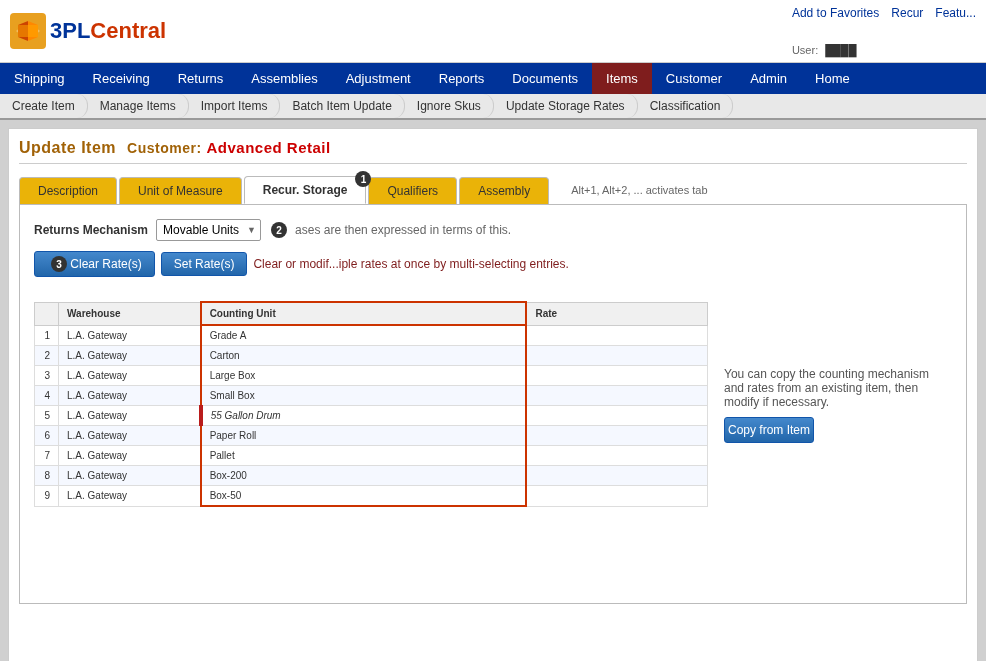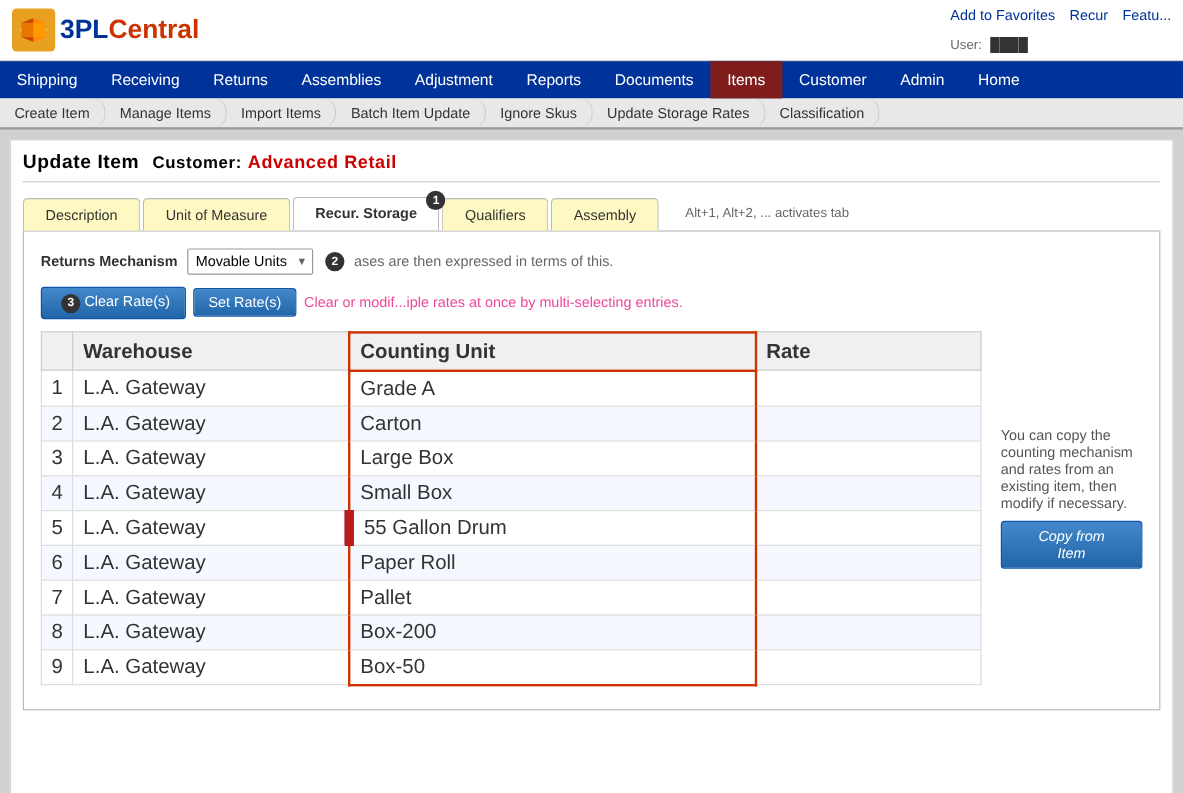--- a/index.html
+++ b/index.html
@@ -5,78 +5,78 @@
     * { margin: 0; padding: 0; box-sizing: border-box; }
     body { font-family: Arial, Helvetica, sans-serif; font-size: 12px; background: #d0d0d0; width: 986px; min-height: 661px; }
 
     
     .top-bar { background: #fff; display: flex; align-items: center; justify-content: space-between; padding: 6px 10px; border-bottom: 1px solid #ccc; }
     .logo { display: flex; align-items: center; gap: 4px; }
     .logo-icon { width: 36px; height: 36px; background: #e8a020; border-radius: 4px; display: flex; align-items: center; justify-content: center; }
     .logo-icon svg { width: 28px; height: 28px; }
     .logo-text { font-size: 22px; font-weight: bold; color: #003399; }
     .logo-text span { color: #cc3300; }
-    .top-links { font-size: 12px; color: #333; display: flex; gap: 12px; align-items: flex-start; flex-direction: column; text-align: right; }
+    .top-links { font-size: 12px; color: #333; display: flex; gap: 24px; align-items: flex-start; flex-direction: column; text-align: right; }
     .top-links-row { display: flex; gap: 12px; }
     .top-links a { color: #003399; text-decoration: none; }
     .user-row { color: #666; font-size: 11px; }
 
     
     .main-nav { background: #003399; display: flex; padding: 0; }
     .main-nav a { color: #fff; text-decoration: none; padding: 8px 14px; font-size: 13px; display: block; white-space: nowrap; }
     .main-nav a:hover, .main-nav a.active { background: #7f1d1d; }
 
     
     .sub-nav { background: #e8e8e8; border-bottom: 2px solid #999; display: flex; padding: 0; }
     .sub-nav a { color: #333; text-decoration: none; padding: 5px 12px; font-size: 12px; display: block; border-right: 1px solid #ccc; white-space: nowrap; border-radius: 11px; }
 
     
     .page-content { background: #fff; margin: 8px; padding: 10px; border: 1px solid #ccc; min-height: 560px; }
 
     
     .page-title { font-size: 16px; font-weight: bold; text-transform: uppercase; letter-spacing: 0.5px; color: #333; margin-bottom: 12px; border-bottom: 1px solid #ccc; padding-bottom: 6px; }
-    .page-title span { color: #000000; font-weight: bold; text-transform: none; }
+    .page-title span { color: #a16207; font-weight: bold; text-transform: none; }
     .page-title-label { color: #666; font-weight: normal; font-size: 14px; text-transform: none; margin-left: 6px; }
 
     
     .tabs { display: flex; align-items: flex-end; margin-bottom: 0; gap: 2px; }
-    .tab { padding: 6px 18px; background: #fef9c3; border: 1px solid #bbb; border-bottom: none; border-radius: 4px 4px 0 0; cursor: pointer; color: #333; font-size: 12px; position: relative; }
+    .tab { padding: 6px 18px; background: #eab308; border: 1px solid #bbb; border-bottom: none; border-radius: 4px 4px 0 0; cursor: pointer; color: #333; font-size: 12px; position: relative; }
     .tab.active { background: #fff; border-bottom: 1px solid #fff; font-weight: bold; z-index: 2; }
     .tab-hint { margin-left: 20px; color: #666; font-size: 11px; align-self: center; }
     .tab-badge { display: inline-flex; align-items: center; justify-content: center; width: 16px; height: 16px; background: #333; color: #fff; border-radius: 50%; font-size: 10px; font-weight: bold; margin-left: 4px; position: absolute; top: -6px; right: -6px; }
 
     
     .tab-panel { border: 1px solid #bbb; padding: 14px; background: #fff; min-height: 400px; }
 
     
     .form-row { display: flex; align-items: center; gap: 8px; margin-bottom: 10px; }
     .form-label { font-weight: bold; color: #333; white-space: nowrap; }
     .form-select { padding: 3px 20px 3px 6px; border: 1px solid #999; border-radius: 2px; font-size: 12px; background: #fff; appearance: none; -webkit-appearance: none; position: relative; }
     .select-wrapper { position: relative; display: inline-block; }
     .select-wrapper::after { content: '▼'; font-size: 9px; position: absolute; right: 5px; top: 50%; transform: translateY(-50%); pointer-events: none; color: #666; }
     .form-text { color: #666; font-size: 12px; }
 
     
     .btn-row { display: flex; align-items: center; gap: 6px; margin-bottom: 10px; }
     .btn { padding: 4px 12px; font-size: 12px; cursor: pointer; border-radius: 3px; border: 1px solid #999; background: linear-gradient(to bottom, #f5f5f5, #e0e0e0); color: #333; }
     .btn-blue { background: linear-gradient(to bottom, #4488cc, #2266aa); color: #fff; border-color: #1155aa; }
     .btn-badge { display: inline-flex; align-items: center; justify-content: center; width: 16px; height: 16px; background: #333; color: #fff; border-radius: 50%; font-size: 10px; font-weight: bold; margin-left: 4px; }
-    .btn-text-hint { color: #ec4899; font-size: 12px; }
-
-    
-    .data-table { width: 784px; border-collapse: collapse; font-size: 17px; }
+    .btn-text-hint { color: #7f1d1d; font-size: 12px; }
+
+    
+    .data-table { width: 674px; border-collapse: collapse; font-size: 10px; margin-top: 14px; }
     .data-table th { background: #f0f0f0; border: 1px solid #ccc; padding: 5px 8px; text-align: left; font-weight: bold; color: #333; }
     .data-table td { border: 1px solid #ddd; padding: 4px 8px; color: #333; background: #fff; }
     .data-table tr:nth-child(even) td { background: #f5f8ff; }
 
     
     .main-area { display: flex; gap: 16px; }
     .right-hint { width: 260px; font-size: 12px; color: #333; padding-top: 80px; }
     .right-hint p { margin-bottom: 8px; color: #555; }
-    .copy-btn { padding: 5px 24px; font-size: 12px; background: linear-gradient(to bottom, #4488cc, #2266aa); color: #fff; border: 1px solid #1155aa; border-radius: 3px; cursor: pointer; font-style: italic; }
+    .copy-btn { padding: 5px 3px; font-size: 12px; background: linear-gradient(to bottom, #4488cc, #2266aa); color: #fff; border: 1px solid #1155aa; border-radius: 3px; cursor: pointer; }
 
     .num-col { width: 24px; color: #666; text-align: right; padding-right: 4px; }
   </style>
 </head>
 <body>
 
 <div class="top-bar">
   <div class="logo">
     <div class="logo-icon">
       <svg viewBox="0 0 28 28" xmlns="http://www.w3.org/2000/svg">
@@ -204,21 +204,21 @@
               </tr>
               <tr>
                 <td class="num-col">4</td>
                 <td>L.A. Gateway</td>
                 <td style="border-left:2px solid #cc3300; border-right:2px solid #cc3300;">Small Box</td>
                 <td></td>
               </tr>
               <tr>
                 <td class="num-col">5</td>
                 <td>L.A. Gateway</td>
-                <td style="border-left:8px solid #b91c1c; border-right:2px solid #cc3300;">55 Gallon Drum</td>
+                <td style="border-left:4px solid #b91c1c; border-right:2px solid #cc3300;font-style:italic;">55 Gallon Drum</td>
                 <td></td>
               </tr>
               <tr>
                 <td class="num-col">6</td>
                 <td>L.A. Gateway</td>
                 <td style="border-left:2px solid #cc3300; border-right:2px solid #cc3300;">Paper Roll</td>
                 <td></td>
               </tr>
               <tr>
                 <td class="num-col">7</td>

